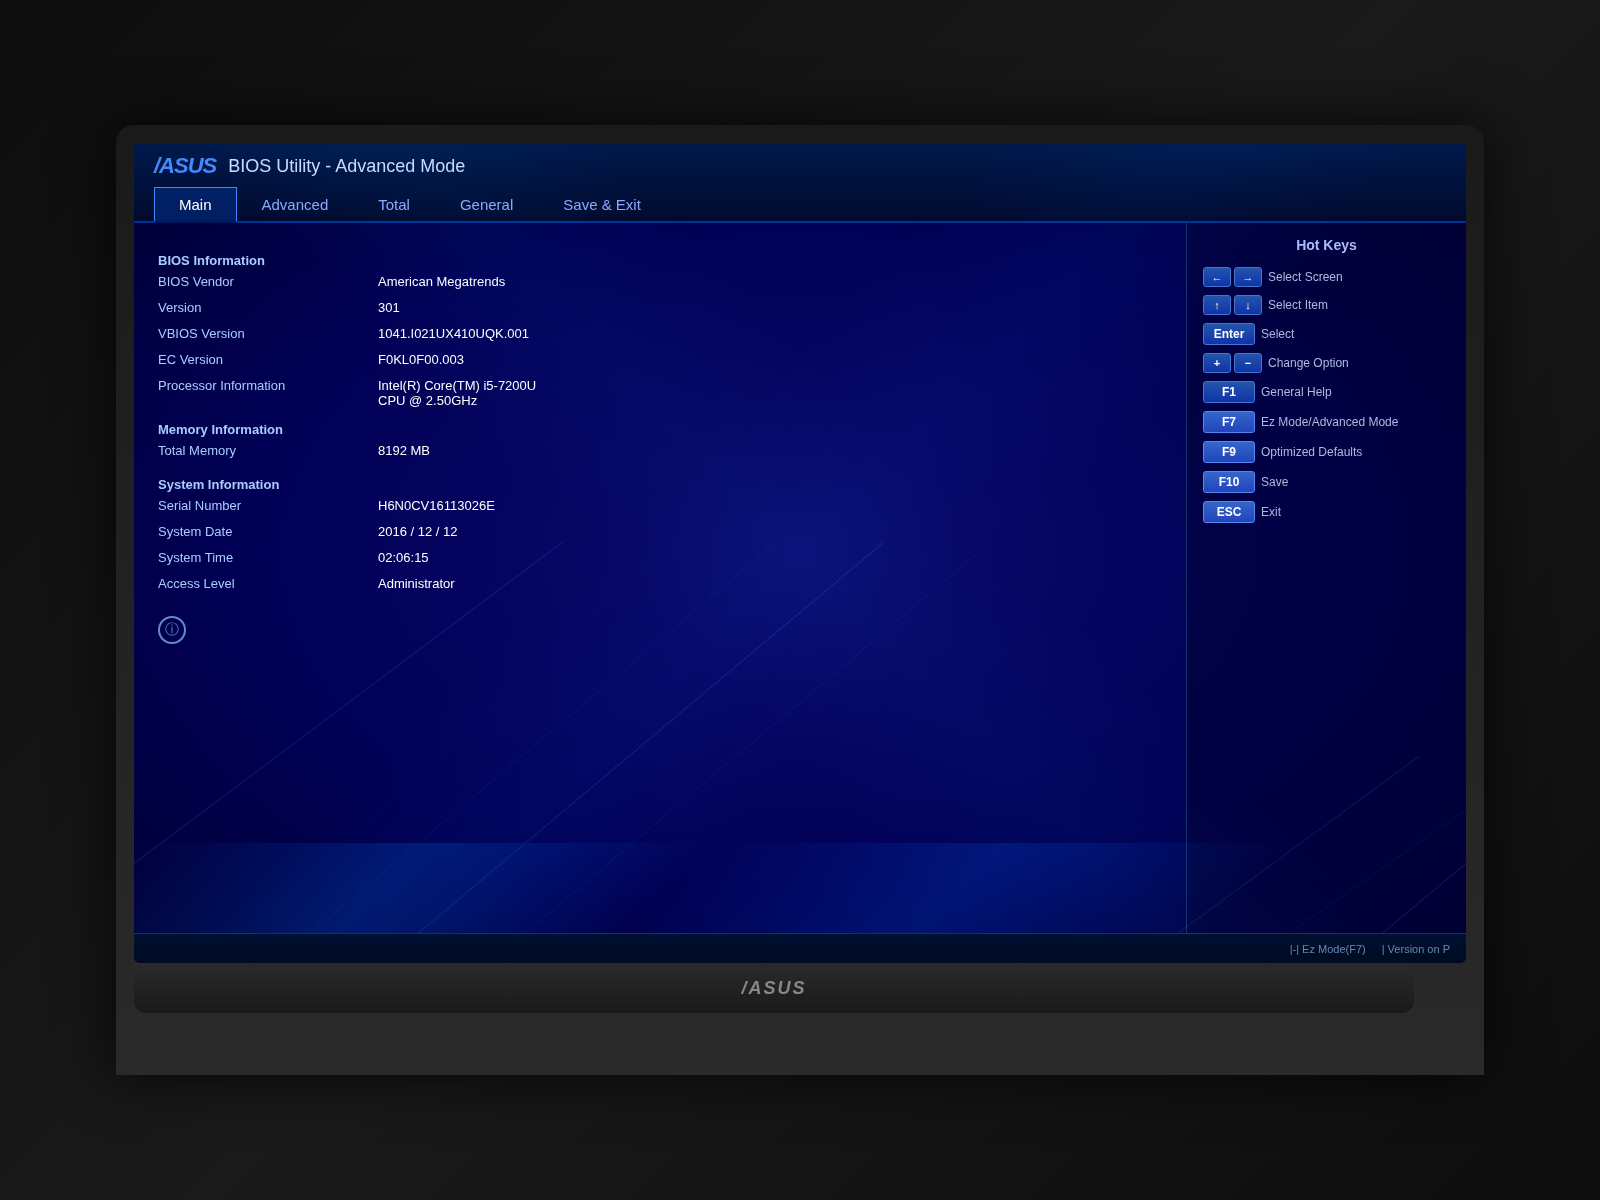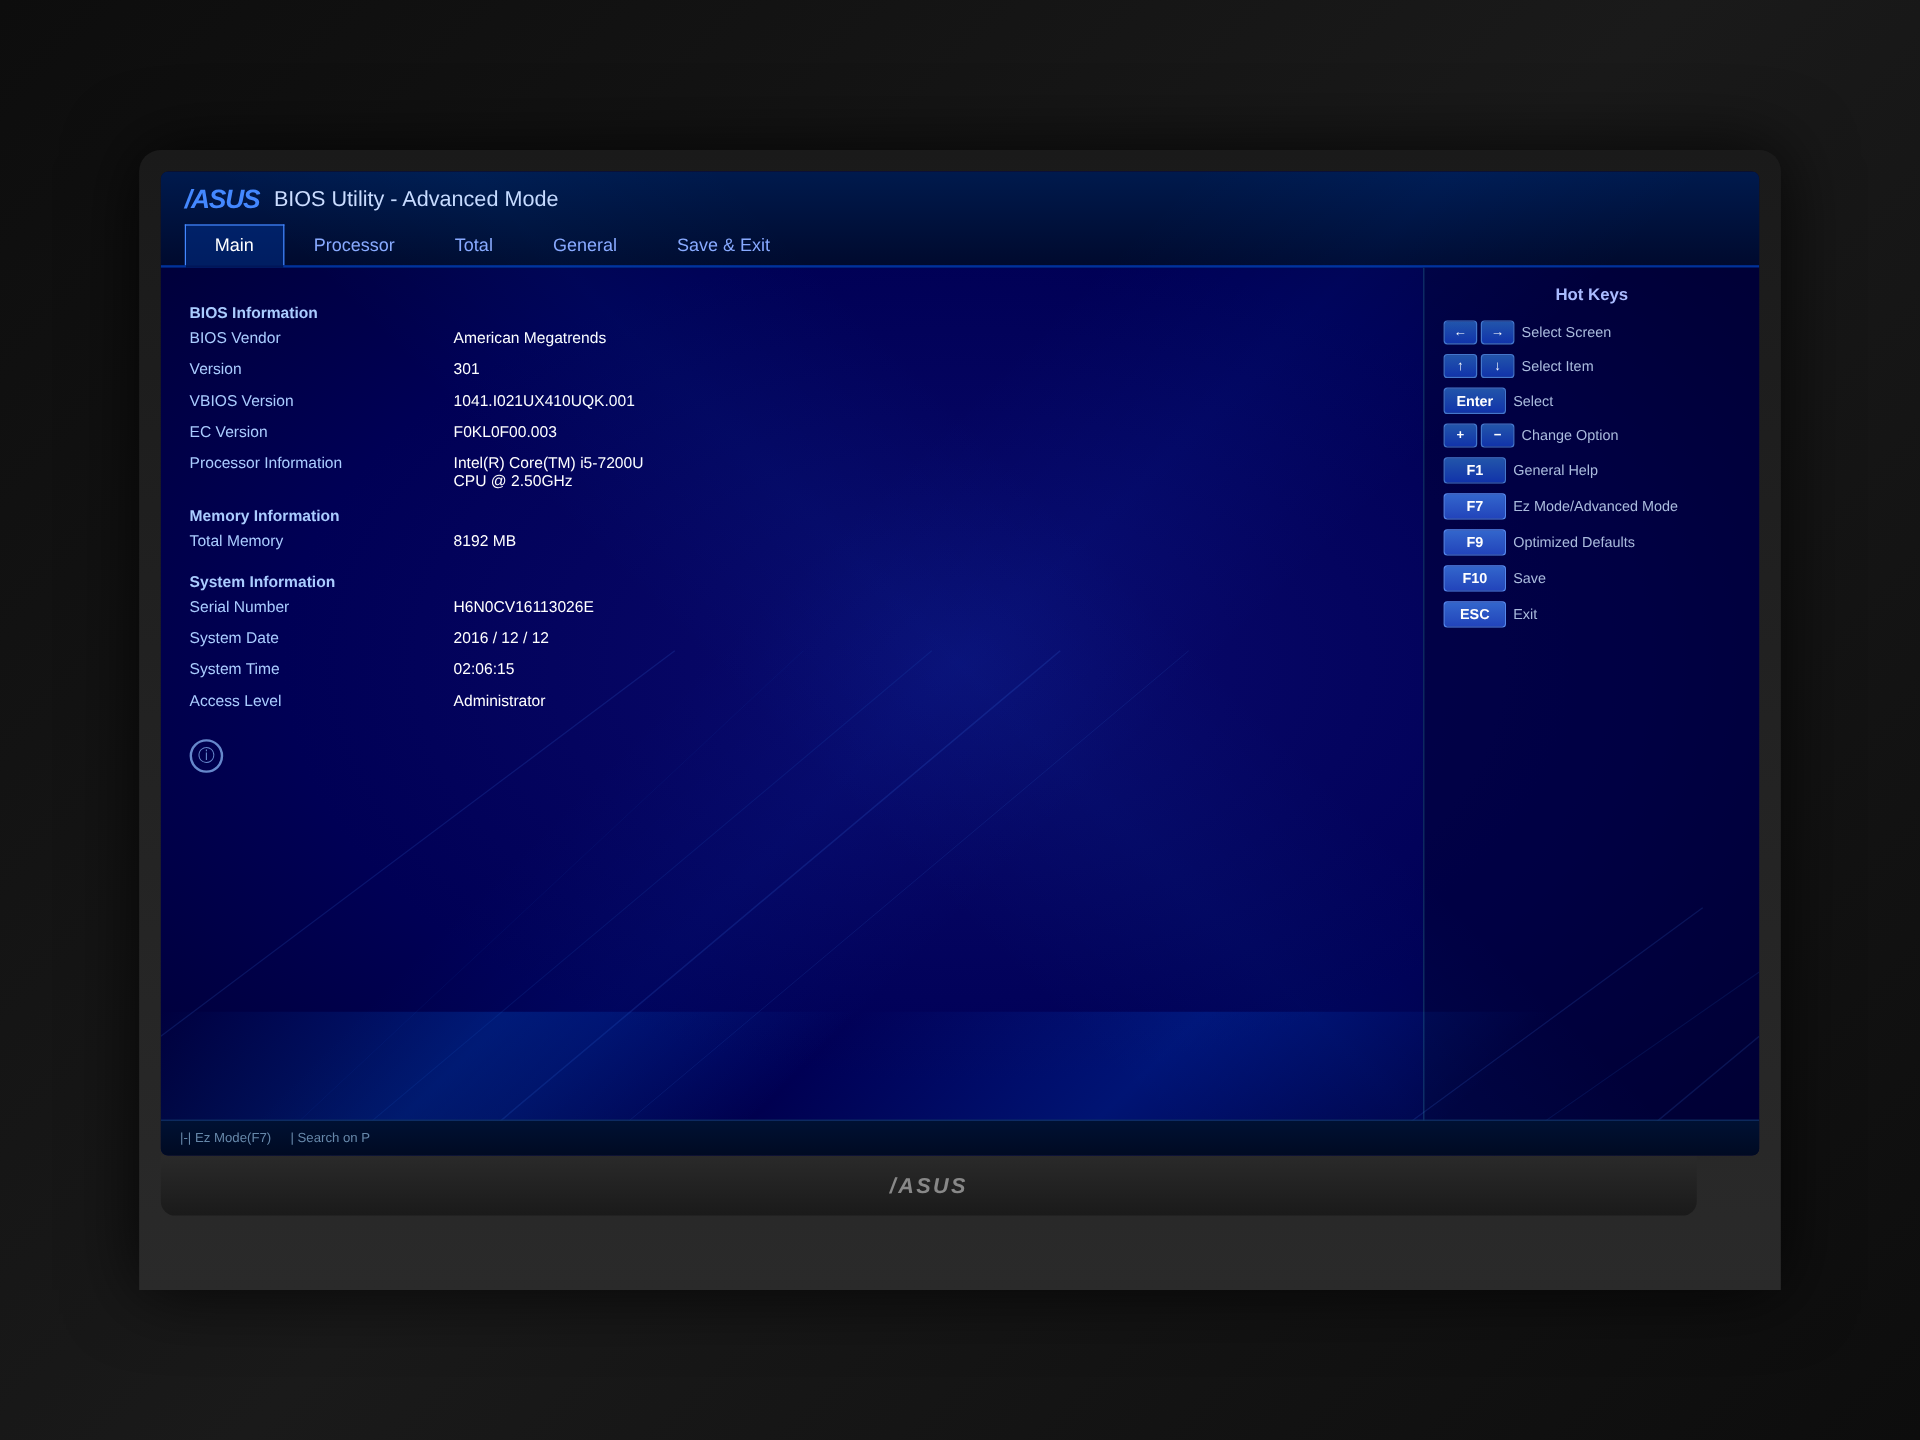--- a/index.html
+++ b/index.html
@@ -245,20 +245,21 @@
     .status-bar {
       position: absolute;
       bottom: 0;
       left: 0;
       right: 0;
       height: 30px;
       background: linear-gradient(180deg, #001133 0%, #000a22 100%);
       border-top: 1px solid #113366;
       display: flex;
       align-items: center;
+      justify-content: flex-end;
       padding: 0 16px;
       font-size: 11px;
       color: #6688aa;
       gap: 16px;
     }
 
     .laptop-base {
       width: 1280px;
       height: 50px;
       background: linear-gradient(180deg, #2a2a2a 0%, #1a1a1a 100%);
@@ -318,21 +319,21 @@
         </svg>
       </div>
 
       <div class="bios-header">
         <div class="header-top">
           <span class="asus-logo">/ASUS</span>
           <span class="bios-title">BIOS Utility - Advanced Mode</span>
         </div>
         <div class="nav-tabs">
           <div class="nav-tab active">Main</div>
-          <div class="nav-tab">Processor</div>
+          <div class="nav-tab">Advanced</div>
           <div class="nav-tab">Total</div>
           <div class="nav-tab">General</div>
           <div class="nav-tab">Save &amp; Exit</div>
         </div>
       </div>
 
       <div class="bios-body">
 
         <div class="main-content">
 
@@ -461,21 +462,21 @@
             <span class="hotkey-label">Exit</span>
           </div>
 
         </div>
       </div>
 
       <div class="deco-lines"></div>
 
       <div class="status-bar">
         <span>|-| Ez Mode(F7)</span>
-        <span>| Search on P</span>
+        <span>| Version on P</span>
       </div>
 
     </div>
 
     <div class="laptop-base">
       <span class="laptop-logo">/ASUS</span>
     </div>
   </div>
 
 </div>

